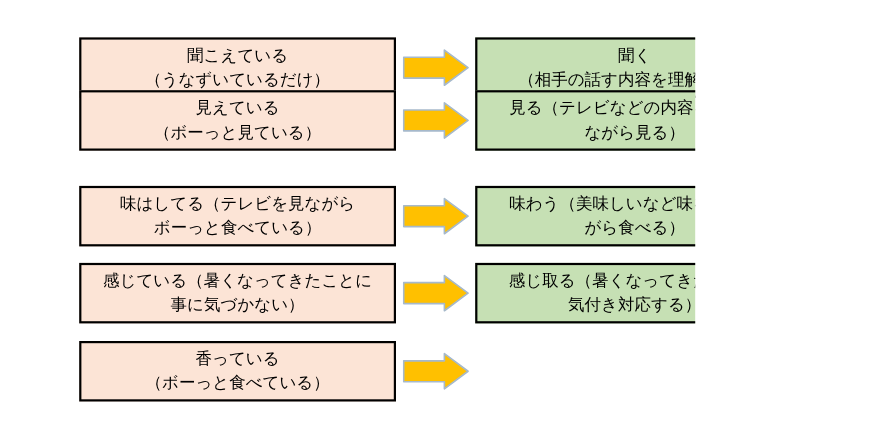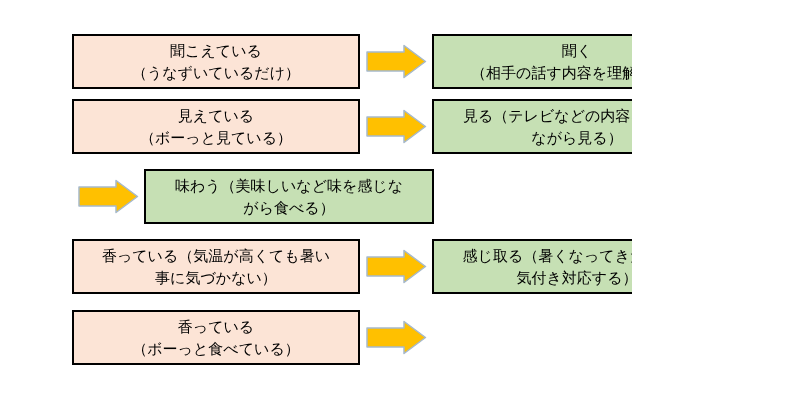--- a/index.html
+++ b/index.html
@@ -70,51 +70,55 @@
       <svg width="61" height="35" viewBox="0 0 61 35">
         <polygon points="1,8 38,8 38,1.5 59.5,17.5 38,33.5 38,27 1,27" fill="#FFC000" stroke="#A6B9CB" stroke-width="1.5" stroke-linejoin="round"></polygon>
       </svg>
     </div>
     <div class="box right">
       <span>聞く
 （相手の話す内容を理解する）</span>
     </div>
   </div>
 
-  <div class="row" style="top:99px">
+  <div class="row" style="top:82px">
     <div class="box left">
       <span>見えている
 （ボーっと見ている）</span>
     </div>
     <div class="arrow-cell">
       <svg width="61" height="35" viewBox="0 0 61 35">
         <polygon points="1,8 38,8 38,1.5 59.5,17.5 38,33.5 38,27 1,27" fill="#FFC000" stroke="#A6B9CB" stroke-width="1.5" stroke-linejoin="round"></polygon>
       </svg>
     </div>
     <div class="box right">
       <span>見る（テレビなどの内容を理解し
 ながら見る）</span>
     </div>
   </div>
 
   <div class="row" style="top:169px">
+    <div class="box left">
+      <span>味はしてる（テレビを見ながら
+ボーっと食べている）</span>
+    </div>
     <div class="arrow-cell">
       <svg width="61" height="35" viewBox="0 0 61 35">
         <polygon points="1,8 38,8 38,1.5 59.5,17.5 38,33.5 38,27 1,27" fill="#FFC000" stroke="#A6B9CB" stroke-width="1.5" stroke-linejoin="round"></polygon>
       </svg>
     </div>
     <div class="box right">
       <span>味わう（美味しいなど味を感じな
 がら食べる）</span>
     </div>
   </div>
 
   <div class="row" style="top:239px">
     <div class="box left">
-      <span>香っている（気温が高くても暑い
+      <span>感じている（暑くなってきたことに
 事に気づかない）</span>
     </div>
     <div class="arrow-cell">
       <svg width="61" height="35" viewBox="0 0 61 35">
         <polygon points="1,8 38,8 38,1.5 59.5,17.5 38,33.5 38,27 1,27" fill="#FFC000" stroke="#A6B9CB" stroke-width="1.5" stroke-linejoin="round"></polygon>
       </svg>
     </div>
     <div class="box right">
       <span>感じ取る（暑くなってきたことに
 気付き対応する）</span>

